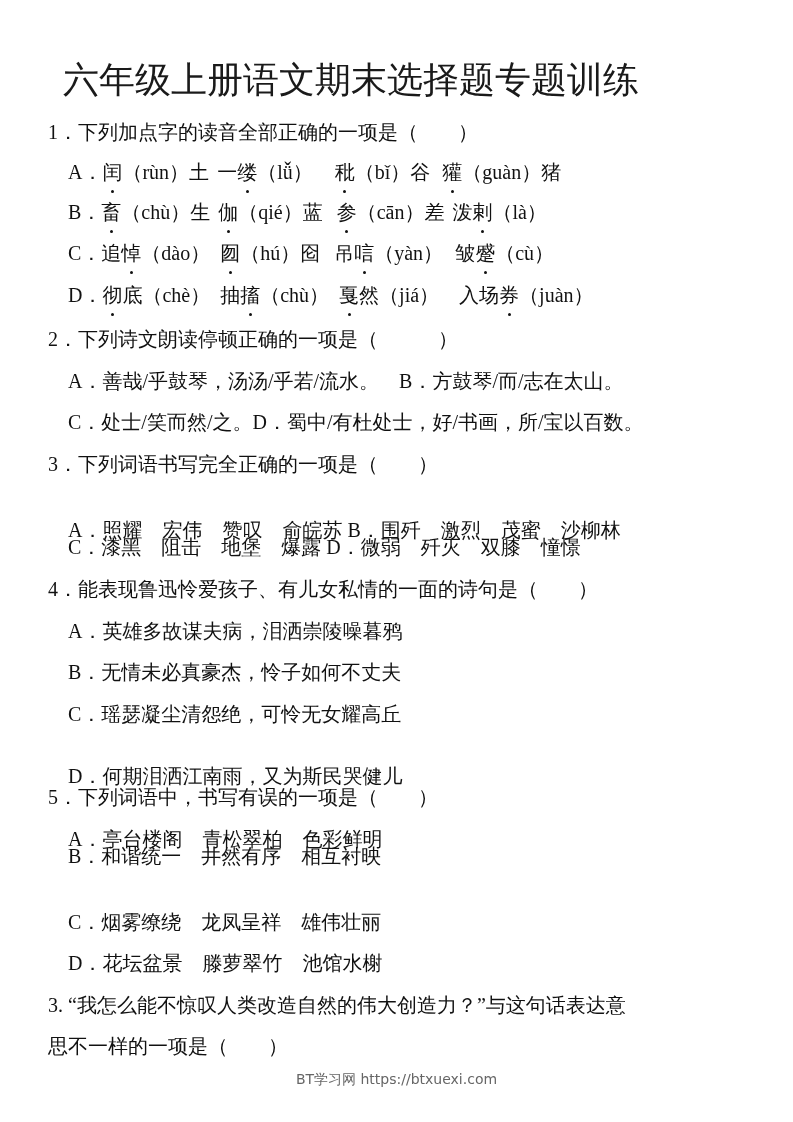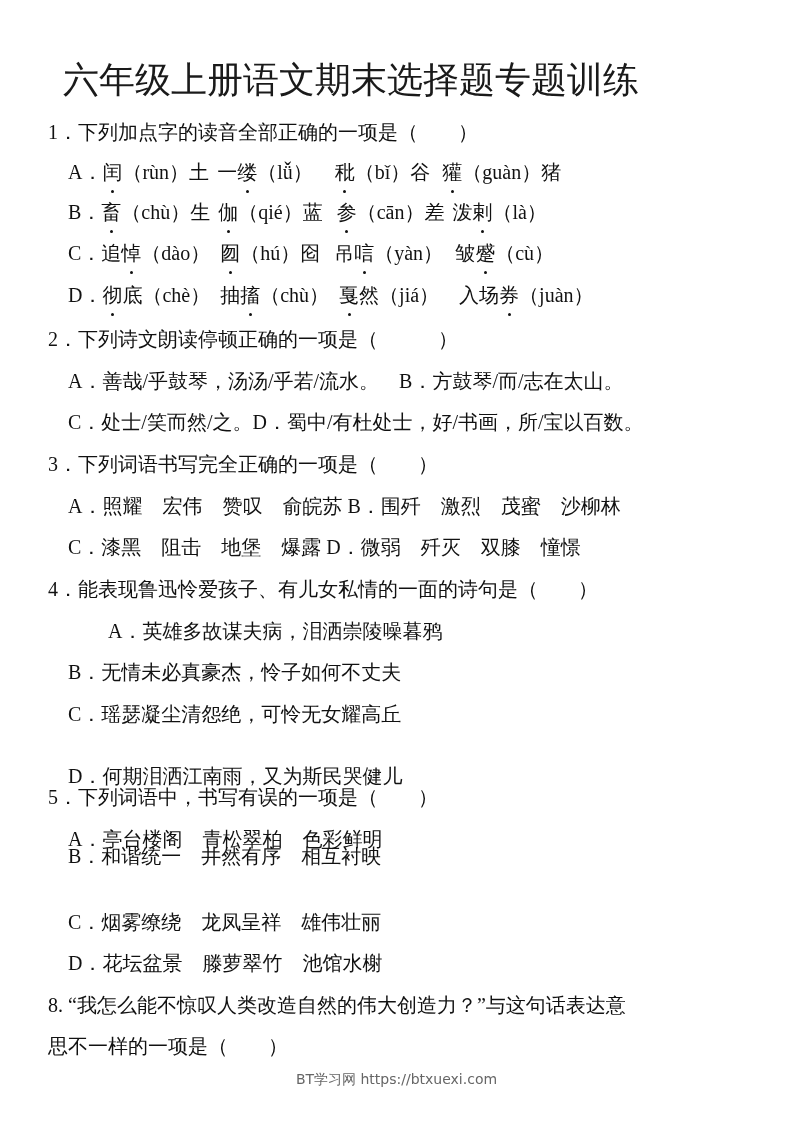--- a/index.html
+++ b/index.html
@@ -52,31 +52,31 @@
 
 <div class="line opt" style="top:281px;">
   <span>D．</span><span><span></span><span class="dot">彻</span><span>底（chè）</span></span><span style="display:inline-block;width:10px"></span><span><span>抽</span><span class="dot">搐</span><span>（chù）</span></span><span style="display:inline-block;width:10px"></span><span><span></span><span class="dot">戛</span><span>然（jiá）</span></span><span style="display:inline-block;width:20px"></span><span><span>入场</span><span class="dot">券</span><span>（juàn）</span></span>
 </div>
 
 <div class="line q" style="top:325px;">2．下列诗文朗读停顿正确的一项是（　　　）</div>
 <div class="line opt" style="top:367px;">A．善哉/乎鼓琴，汤汤/乎若/流水。　B．方鼓琴/而/志在太山。</div>
 <div class="line opt" style="top:408px;">C．处士/笑而然/之。D．蜀中/有杜处士，好/书画，所/宝以百数。</div>
 
 <div class="line q" style="top:450px;">3．下列词语书写完全正确的一项是（　　）</div>
-<div class="line opt" style="top:492px;text-align:right;">A．照耀　宏伟　赞叹　俞皖苏 B．围歼　激烈　茂蜜　沙柳林</div>
+<div class="line opt" style="top:516px;text-align:right;">A．照耀　宏伟　赞叹　俞皖苏 B．围歼　激烈　茂蜜　沙柳林</div>
 <div class="line opt" style="top:533px;">C．漆黑　阻击　地堡　爆露 D．微弱　歼灭　双膝　憧憬</div>
 
 <div class="line q" style="top:575px;">4．能表现鲁迅怜爱孩子、有儿女私情的一面的诗句是（　　）</div>
-<div class="line opt" style="top:617px;margin-left:40px;">A．英雄多故谋夫病，泪洒崇陵噪暮鸦</div>
+<div class="line opt" style="top:617px;">A．英雄多故谋夫病，泪洒崇陵噪暮鸦</div>
 <div class="line opt" style="top:658px;">B．无情未必真豪杰，怜子如何不丈夫</div>
 <div class="line opt" style="top:700px;">C．瑶瑟凝尘清怨绝，可怜无女耀高丘</div>
 <div class="line opt" style="top:741px;margin-top:21px;">D．何期泪洒江南雨，又为斯民哭健儿</div>
 
 <div class="line q" style="top:783px;">5．下列词语中，书写有误的一项是（　　）</div>
 <div class="line opt" style="top:825px;">A．亭台楼阁　青松翠柏　色彩鲜明</div>
 <div class="line opt" style="top:842px;">B．和谐统一　井然有序　相互衬映</div>
 <div class="line opt" style="top:908px;">C．烟雾缭绕　龙凤呈祥　雄伟壮丽</div>
 <div class="line opt" style="top:949px;">D．花坛盆景　滕萝翠竹　池馆水榭</div>
 
-<div class="line q" style="top:991px;">8. “我怎么能不惊叹人类改造自然的伟大创造力？”与这句话表达意</div>
+<div class="line q" style="top:991px;">3. “我怎么能不惊叹人类改造自然的伟大创造力？”与这句话表达意</div>
 <div class="line q" style="top:1032px;">思不一样的一项是（　　）</div>
 
 <div class="footer">BT学习网 https://btxuexi.com</div>
 
 </body></html>

